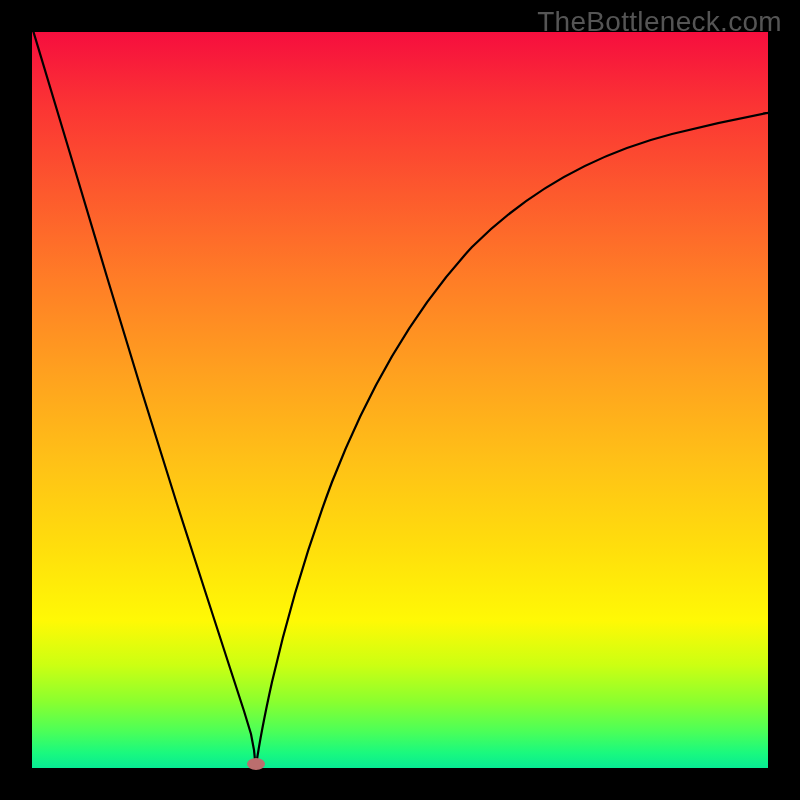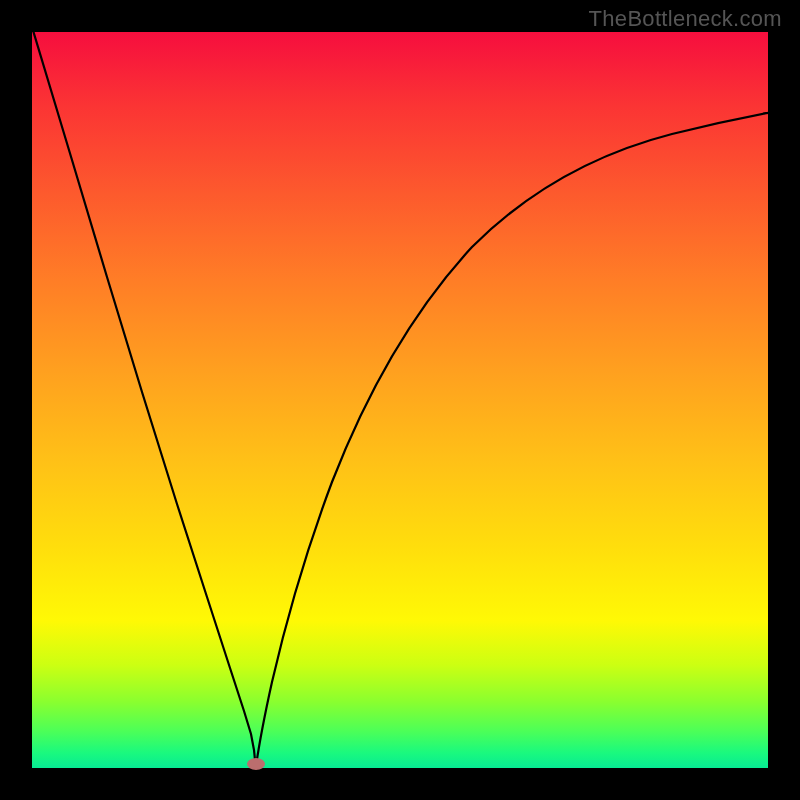--- a/index.html
+++ b/index.html
@@ -39,21 +39,21 @@
       #4cff58 95%,
       #19f97f 98%,
       #07ea93 100%
     );
   }
   .watermark {
     position: absolute;
     top: 6px;
     right: 18px;
     color: #555555;
-    font-size: 22px;
+    font-size: 28px;
     font-weight: 500;
     letter-spacing: 0.3px;
     font-family: Arial, sans-serif;
   }
   svg.curve {
     position: absolute;
     left: 0;
     top: 0;
     width: 736px;
     height: 736px;

